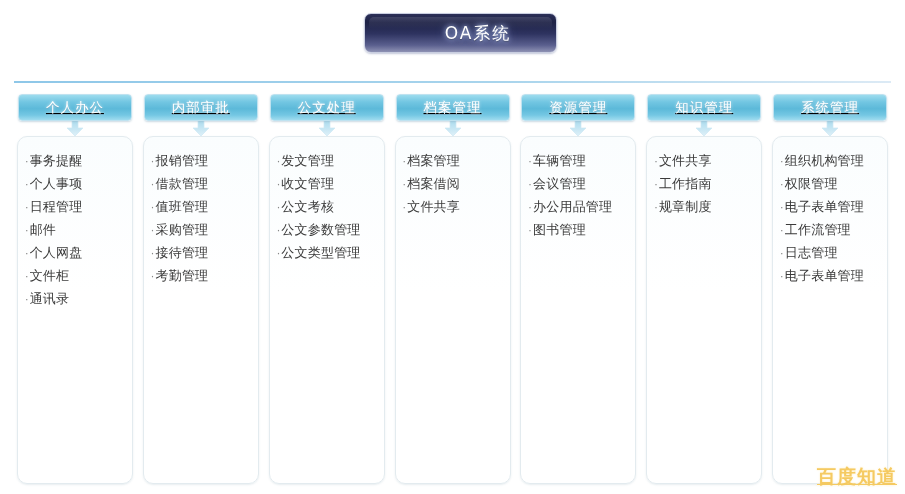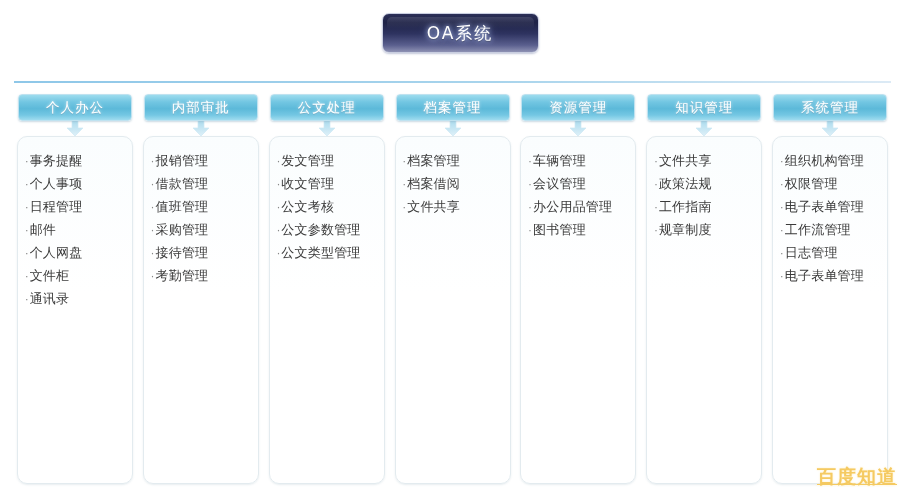--- a/index.html
+++ b/index.html
@@ -32,20 +32,21 @@
                 #2e3360 52%,
                 #5a5f8e 82%,
                 #8e92b4 100%);
     border: 1px solid #c9cee0;
     box-shadow: 0 1px 2px rgba(120,130,170,0.45);
     display: flex;
     align-items: center;
     justify-content: center;
     position: relative;
     margin-left: 15px;
+    padding-left: 36px;
   }
   #title-box::before {
     content: "";
     position: absolute;
     left: 4px; right: 4px; top: 3px;
     height: 12px;
     border-radius: 5px 5px 3px 3px;
     background: linear-gradient(to bottom, rgba(255,255,255,0.12), rgba(255,255,255,0));
     pointer-events: none;
   }
@@ -91,20 +92,21 @@
                 #72c6e2 28%,
                 #5cb9d9 55%,
                 #74c7e3 80%,
                 #9fdcef 100%);
     box-shadow: 0 1px 2px rgba(140,170,190,0.45);
     display: flex;
     align-items: center;
     justify-content: center;
     position: relative;
     z-index: 3;
+    text-decoration: underline;
   }
   .col-head-label {
     color: #ffffff;
     font-size: 13.5px;
     letter-spacing: 1px;
     text-shadow: 0 0 3px rgba(255,255,255,0.75), 0 1px 1px rgba(70,130,160,0.55);
     white-space: nowrap;
   }
   .arrow {
     width: 22px;
@@ -290,21 +292,20 @@
             <linearGradient id="ag" x1="0" y1="0" x2="0" y2="1">
               <stop offset="0%" stop-color="#a9dbee"></stop>
               <stop offset="100%" stop-color="#dff0f8"></stop>
             </linearGradient>
           </defs>
           <path d="M8,0 L14,0 L14,8 L19,8 L11,16 L3,8 L8,8 Z" fill="url(#ag)" stroke="#cfe8f3" stroke-width="0.7"></path>
         </svg>
       </div>
       <div class="card">
         <div class="card-item"><span class="bullet">·</span><span>文件共享</span></div>
-        <div class="card-item"><span class="bullet">·</span><span>政策法规</span></div>
         <div class="card-item"><span class="bullet">·</span><span>工作指南</span></div>
         <div class="card-item"><span class="bullet">·</span><span>规章制度</span></div>
       </div>
     </div>
     <div class="column">
       <div class="col-head">
         <span class="col-head-label">系统管理</span>
       </div>
       <div class="arrow">
         <svg width="22" height="17" viewBox="0 0 22 17">

